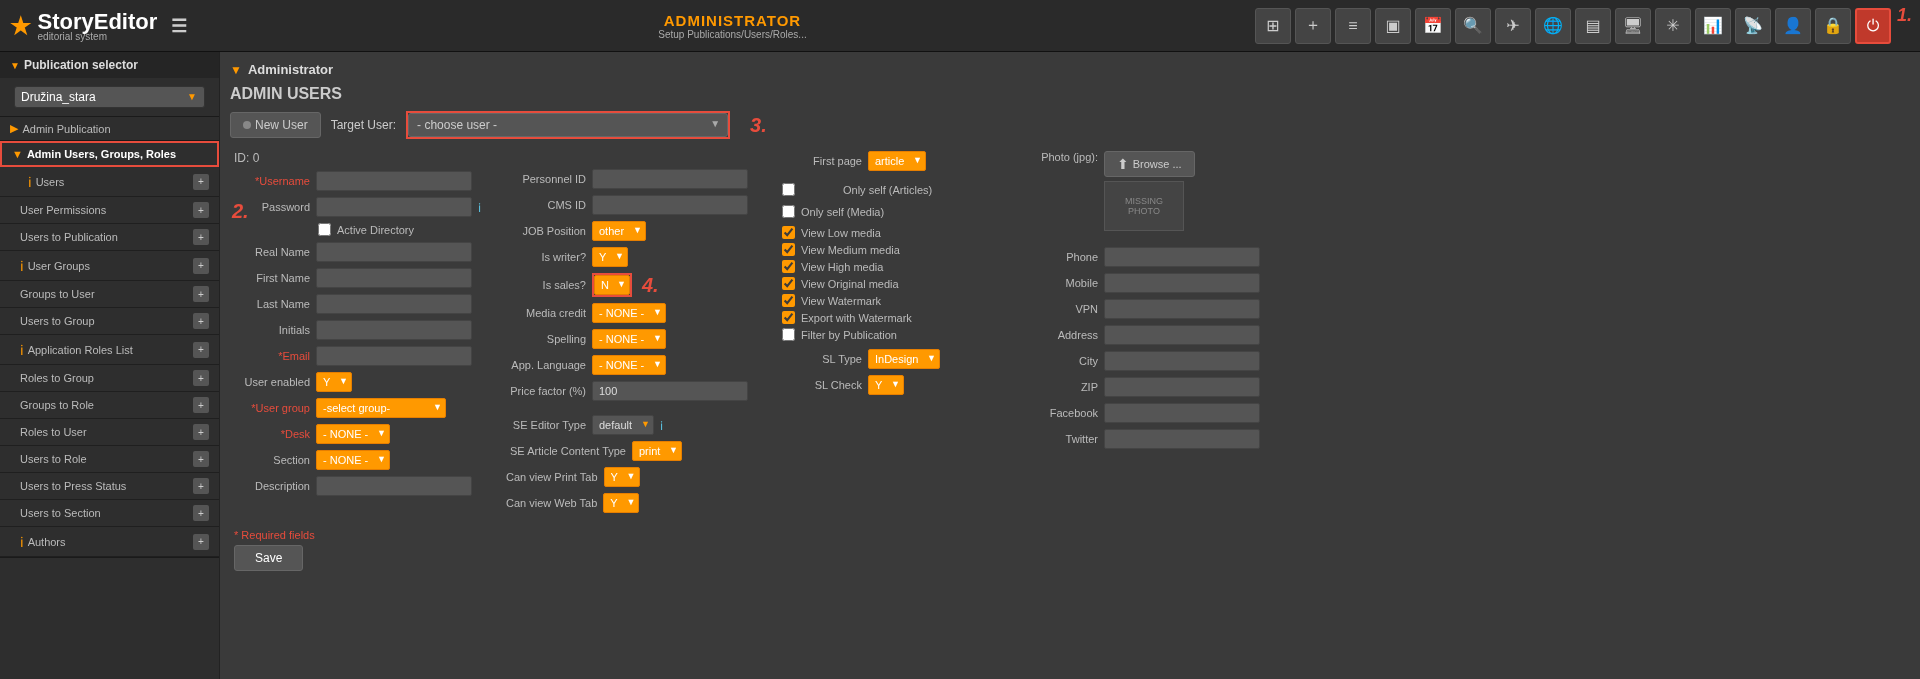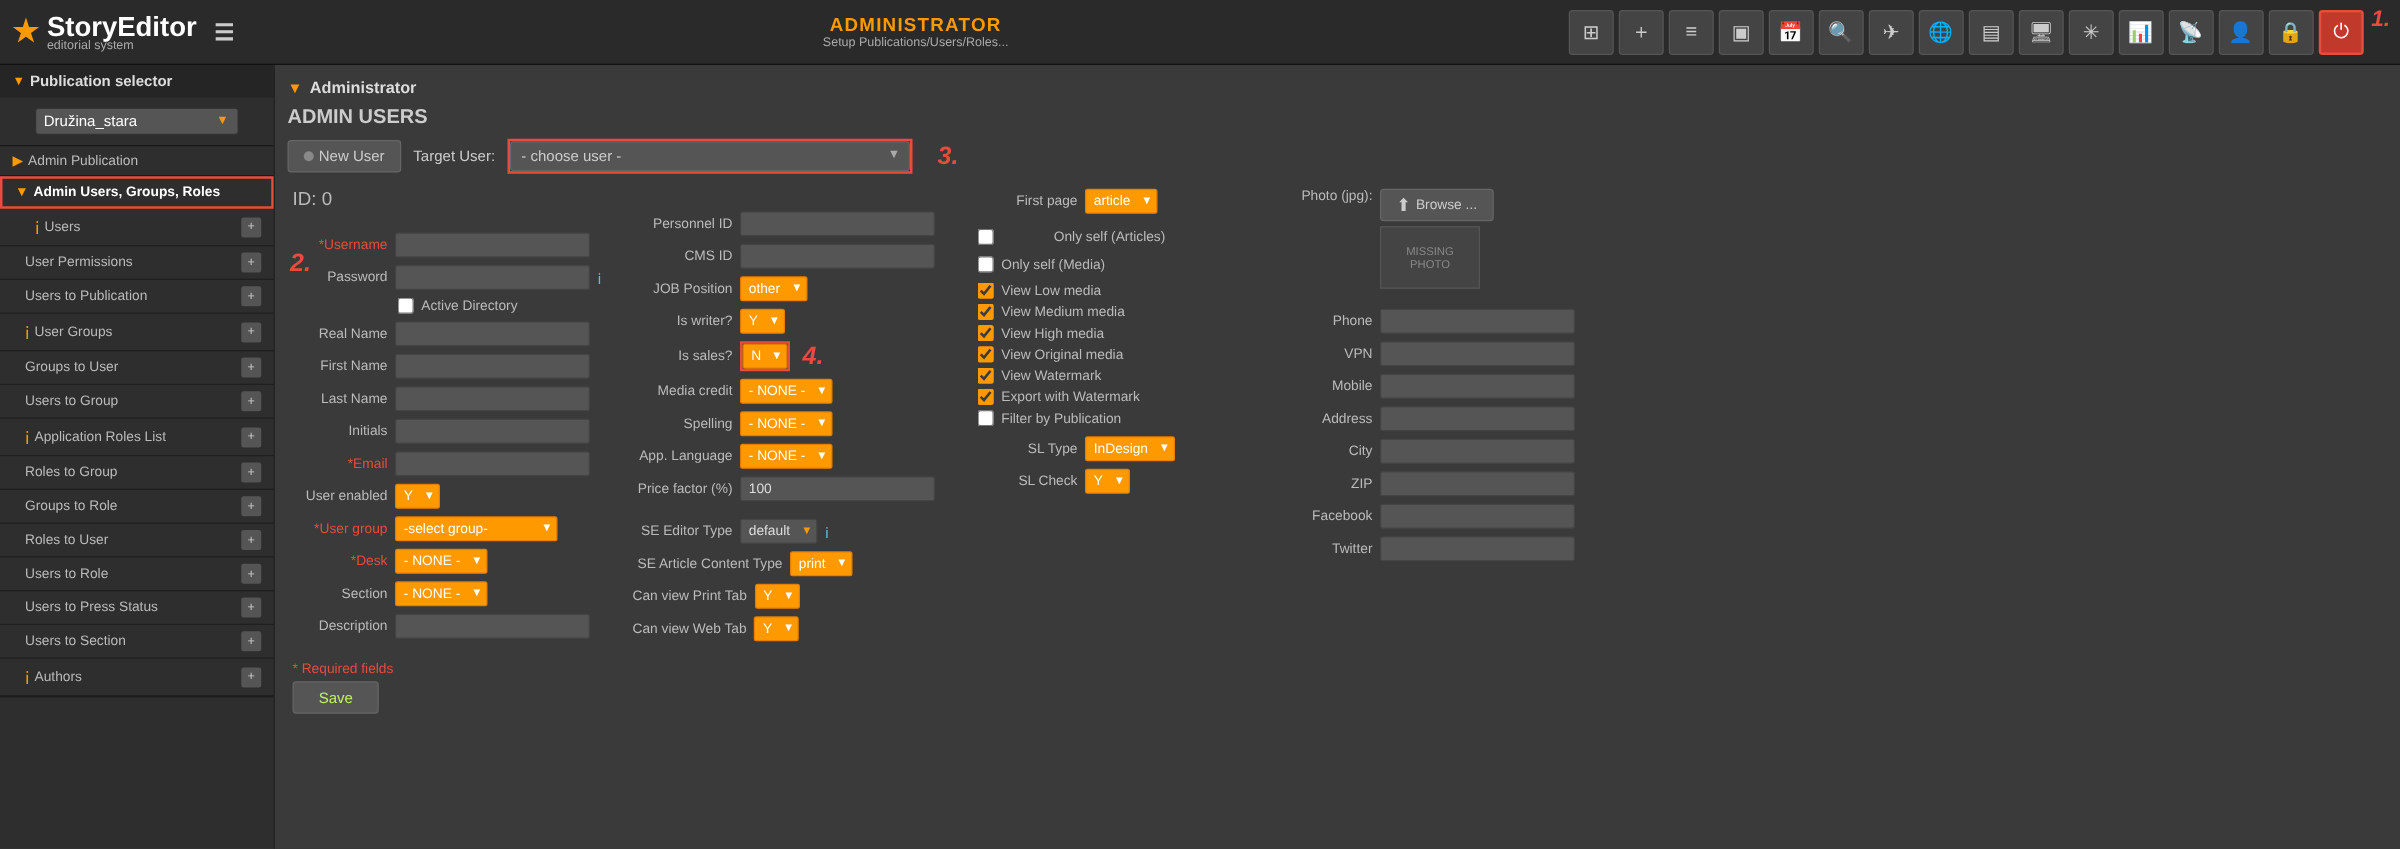--- a/index.html
+++ b/index.html
@@ -27,21 +27,21 @@
     .main-layout { display: flex; height: calc(679px - 52px); }
 
     
     .sidebar { width: 220px; background: #2e2e2e; border-right: 1px solid #222; overflow-y: auto; flex-shrink: 0; }
     .sidebar-section { border-bottom: 1px solid #1a1a1a; }
     .sidebar-section-header {
       background: #252525; padding: 6px 10px; font-size: 12px; color: #ddd; cursor: pointer;
       display: flex; align-items: center; gap: 4px; font-weight: bold;
     }
     .sidebar-section-header .arrow { color: #f90; font-size: 10px; }
-    .pub-selector { padding: 8px 28px; }
+    .pub-selector { padding: 8px 14px; }
     .pub-selector select {
       width: 100%; background: #555; color: #fff; border: 1px solid #333; padding: 3px 6px;
       border-radius: 3px; font-size: 12px; appearance: none;
     }
     .pub-select-wrap { position: relative; }
     .pub-select-wrap::after { content: '▼'; position: absolute; right: 8px; top: 5px; color: #f90; font-size: 10px; pointer-events: none; }
 
     .sidebar-group-header {
       padding: 5px 10px; color: #bbb; font-size: 11px; cursor: pointer; display: flex; align-items: center; gap: 4px;
     }
@@ -96,42 +96,42 @@
     }
     .form-select-wrap { position: relative; display: inline-block; }
     .form-select-wrap::after { content: '▼'; position: absolute; right: 4px; top: 4px; color: #f90; font-size: 9px; pointer-events: none; }
     .form-select-orange {
       background: #f90; border: 1px solid #e67e00; color: #fff; padding: 3px 20px 3px 6px;
       border-radius: 2px; font-size: 11px; appearance: none; cursor: pointer;
     }
     .form-select-orange-wrap { position: relative; display: inline-block; }
     .form-select-orange-wrap::after { content: '▼'; position: absolute; right: 4px; top: 4px; color: #fff; font-size: 9px; pointer-events: none; }
 
-    .id-row { color: #bbb; font-size: 15px; margin-bottom: 18px; padding-left: 4px; }
+    .id-row { color: #bbb; font-size: 12px; margin-bottom: 6px; padding-left: 4px; }
     input[type=checkbox] { width: 13px; height: 13px; }
 
     .info-icon { color: #5bc0de; font-size: 12px; cursor: pointer; }
 
     .active-dir-row { display: flex; align-items: center; gap: 6px; margin-bottom: 6px; font-size: 11px; color: #bbb; padding-left: 88px; }
     .browse-btn {
       background: #555; border: 1px solid #666; color: #ccc; padding: 4px 12px;
       border-radius: 3px; cursor: pointer; font-size: 11px; display: flex; align-items: center; gap: 4px;
     }
     .missing-photo {
       width: 80px; height: 50px; background: #444; border: 1px solid #555; display: flex;
       flex-direction: column; align-items: center; justify-content: center; margin-top: 4px;
       font-size: 9px; color: #888; text-align: center;
     }
     .check-item { display: flex; align-items: center; gap: 6px; font-size: 11px; color: #bbb; }
     .check-item input[type=checkbox] { accent-color: #f90; }
 
     
     .required-note { color: #e74c3c; font-size: 11px; margin-top: 8px; margin-bottom: 4px; }
     .save-btn {
-      background: #555; border: 1px solid #666; color: #bef264; padding: 5px 20px;
+      background: #555; border: 1px solid #666; color: #ffffff; padding: 5px 20px;
       border-radius: 3px; cursor: pointer; font-size: 12px;
     }
 
     
     ::-webkit-scrollbar { width: 6px; height: 6px; }
     ::-webkit-scrollbar-track { background: #2a2a2a; }
     ::-webkit-scrollbar-thumb { background: #555; border-radius: 3px; }
   </style>
 </head>
 <body>
@@ -545,25 +545,25 @@
               <span>PHOTO</span>
             </div>
           </div>
         </div>
         <div style="height:10px;"></div>
         <div class="form-row">
           <span class="form-label">Phone</span>
           <input type="text" class="form-input" style="">
         </div>
         <div class="form-row">
+          <span class="form-label">Mobile</span>
+          <input type="text" class="form-input" style="">
+        </div>
+        <div class="form-row">
           <span class="form-label">VPN</span>
-          <input type="text" class="form-input" style="">
-        </div>
-        <div class="form-row">
-          <span class="form-label">Mobile</span>
           <input type="text" class="form-input" style="">
         </div>
         <div class="form-row">
           <span class="form-label">Address</span>
           <input type="text" class="form-input" style="">
         </div>
         <div class="form-row">
           <span class="form-label">City</span>
           <input type="text" class="form-input" style="">
         </div>

